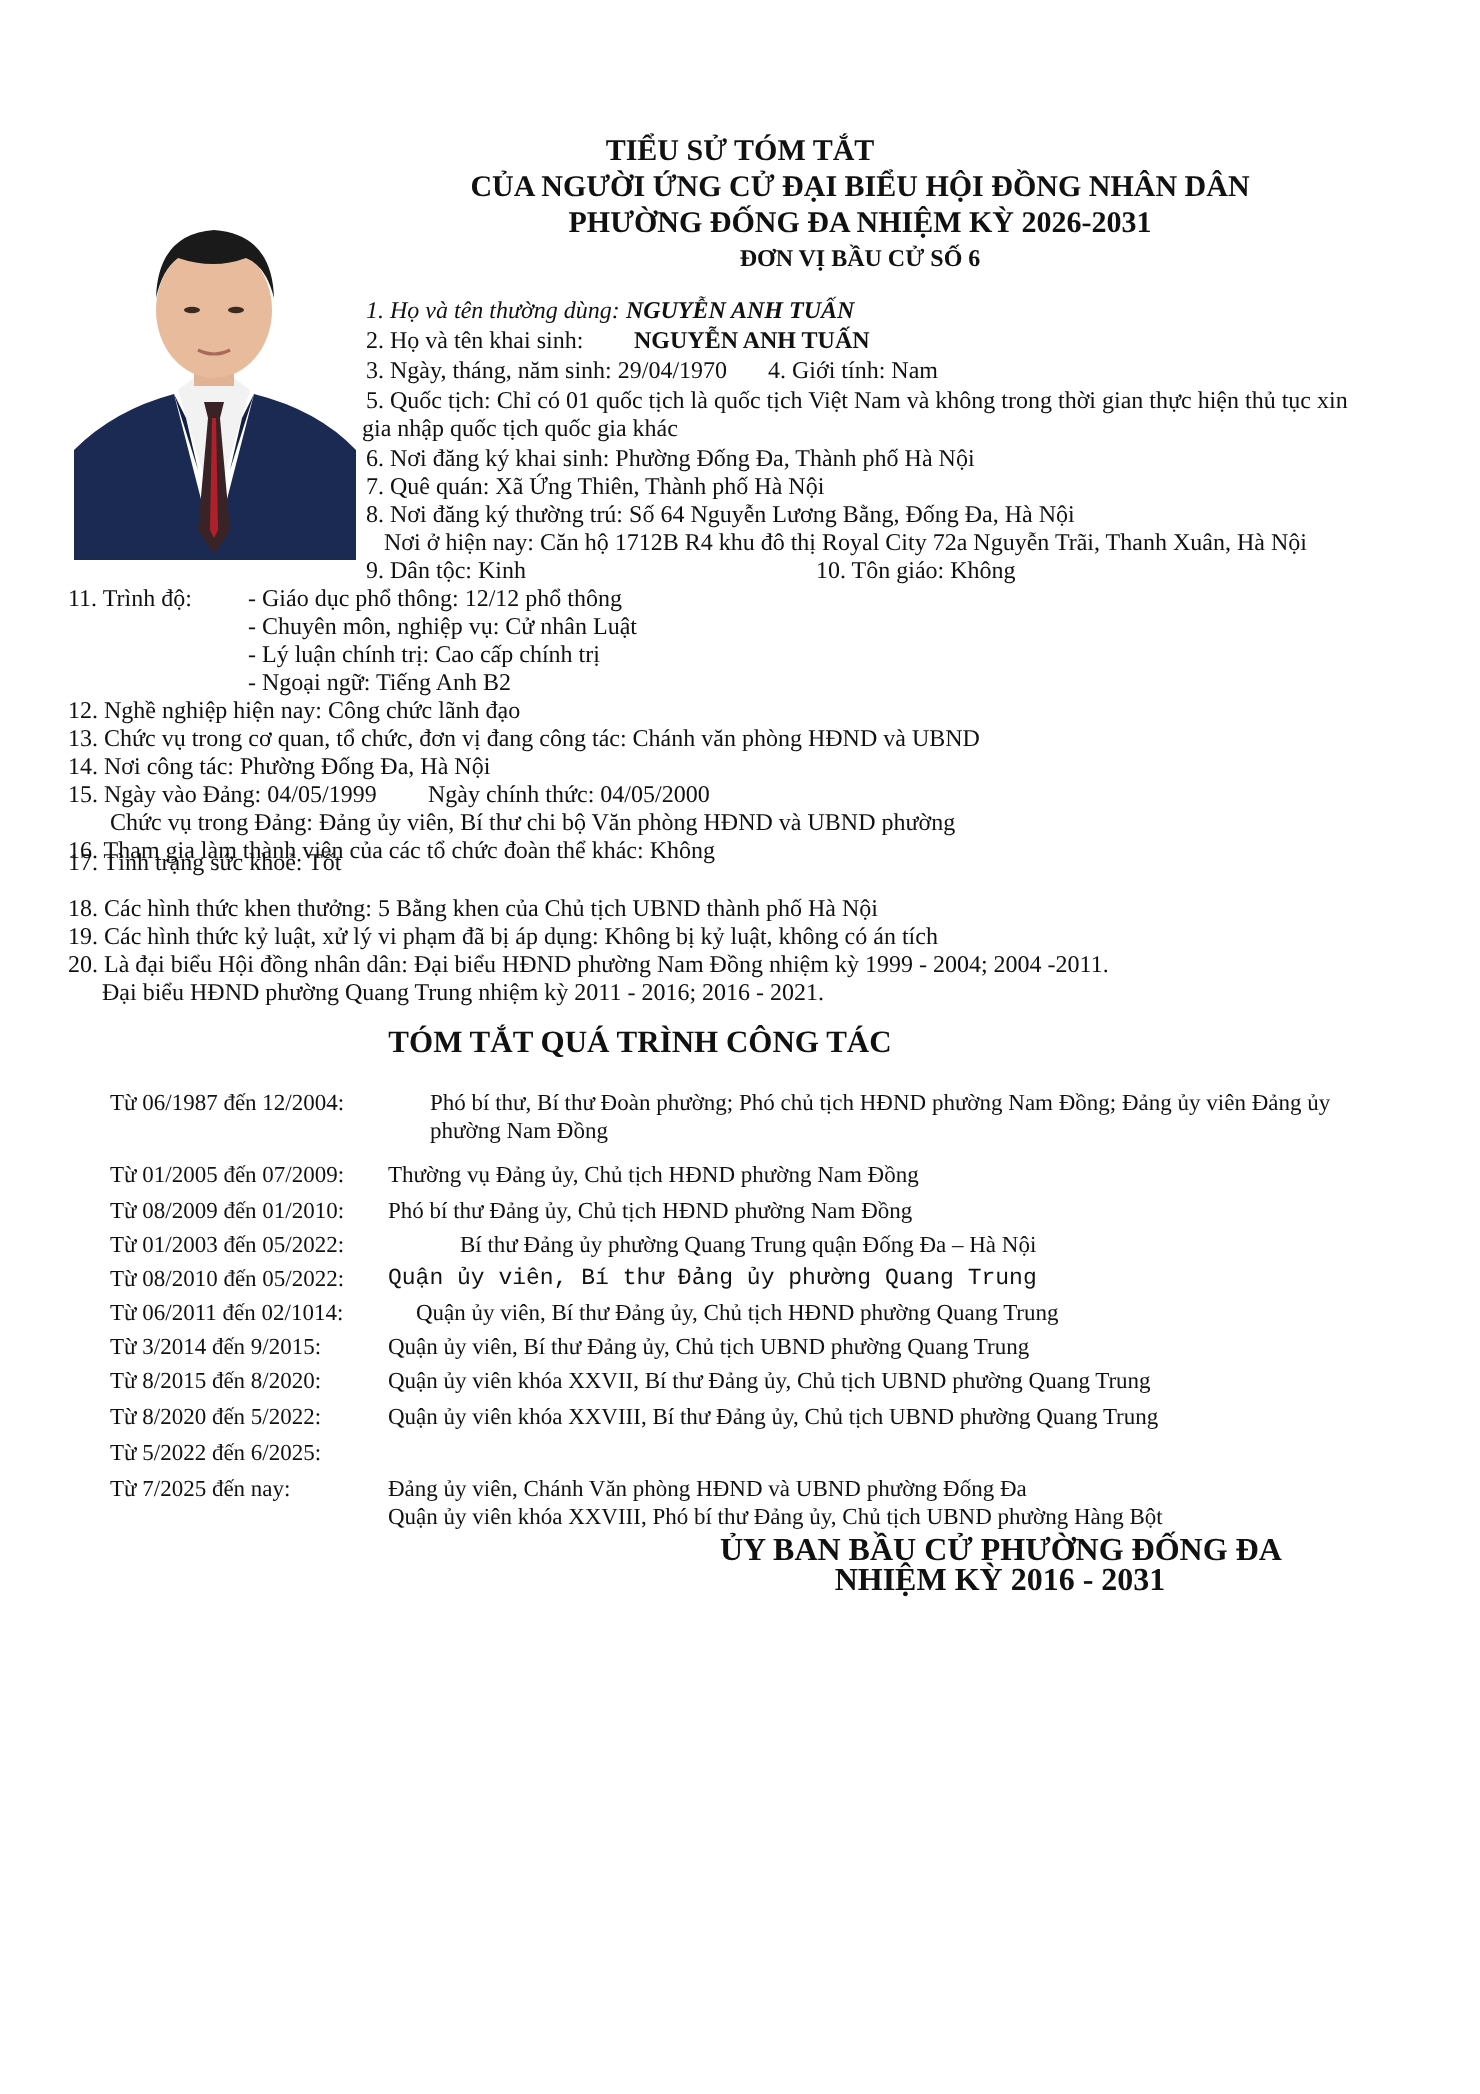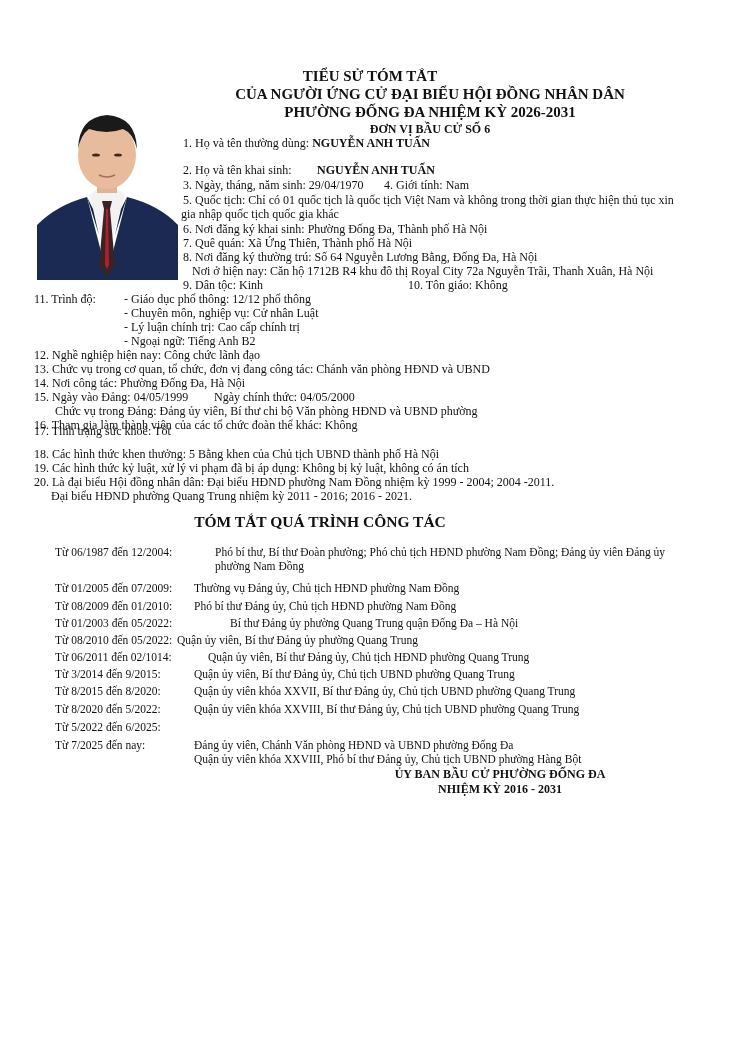--- a/index.html
+++ b/index.html
@@ -17,21 +17,21 @@
     .photo {
       position: absolute; left: 37px; top: 105px; width: 141px; height: 175px;
       background: #ffffff; overflow: hidden;
     }
     .line { font-size: 12px; line-height: 15px; }
     .b { font-weight: bold; }
     .sec-title { top: 513px; left: 0; width: 640px; text-align: center; font-weight: bold; font-size: 15.5px; }
     .row { position: absolute; font-size: 11.5px; line-height: 14px; white-space: nowrap; }
     .row .d { position: absolute; left: 0; }
     .row .v { position: absolute; left: 163px; }
-    .footer { font-weight: bold; font-size: 12px; text-align: center; width: 280px; left: 360px; }
+    .footer { font-weight: bold; font-size: 16px; text-align: center; width: 280px; left: 360px; }
   </style>
 </head>
 <body>
 
 <div class="abs title t1">TIỂU SỬ TÓM TẮT</div>
 <div class="abs title t2">CỦA NGƯỜI ỨNG CỬ ĐẠI BIỂU HỘI ĐỒNG NHÂN DÂN</div>
 <div class="abs title t3">PHƯỜNG ĐỐNG ĐA NHIỆM KỲ 2026-2031</div>
 <div class="abs title t4">ĐƠN VỊ BẦU CỬ SỐ 6</div>
 
 <div class="photo">
@@ -53,21 +53,21 @@
     <ellipse cx="70" cy="50" rx="29" ry="34" fill="#e8bb9c"></ellipse>
 
     <path d="M41 44 Q42 12 70 10 Q99 12 100 44 Q96 28 86 24 Q70 30 52 24 Q44 30 41 44 Z" fill="#1a1a1a"></path>
 
     <ellipse cx="59" cy="50" rx="4" ry="1.6" fill="#3a2a20"></ellipse>
     <ellipse cx="81" cy="50" rx="4" ry="1.6" fill="#3a2a20"></ellipse>
     <path d="M62 70 Q70 74 78 70" stroke="#a86a5a" stroke-width="1.6" fill="none"></path>
   </svg>
 </div>
 
-<div class="abs line" style="left:183px; top:136px;">
+<div class="abs line" style="left:183px; top:148px;font-style:italic;">
   <span>1. Họ và tên thường dùng: </span><span class="b">NGUYỄN ANH TUẤN</span>
 </div>
 <div class="abs line" style="left:183px; top:163px;">
   <span>2. Họ và tên khai sinh:</span>
 </div>
 <div class="abs line b" style="left:317px; top:163px;">NGUYỄN ANH TUẤN</div>
 <div class="abs line" style="left:183px; top:178px;">3. Ngày, tháng, năm sinh: 29/04/1970</div>
 <div class="abs line" style="left:384px; top:178px;">4. Giới tính: Nam</div>
 <div class="abs line" style="left:183px; top:193px;">5. Quốc tịch: Chỉ có 01 quốc tịch là quốc tịch Việt Nam và không trong thời gian thực hiện thủ tục xin</div>
 <div class="abs line" style="left:181px; top:207px;">gia nhập quốc tịch quốc gia khác</div>
@@ -111,21 +111,21 @@
 <div class="row" style="left:55px; top:599px;">
   <span class="d">Từ 08/2009 đến 01/2010:</span>
   <span class="v" style="left:139px;">Phó bí thư Đảng ủy, Chủ tịch HĐND phường Nam Đồng</span>
 </div>
 <div class="row" style="left:55px; top:616px;">
   <span class="d">Từ 01/2003 đến 05/2022:</span>
   <span class="v" style="left:139px;margin-left:36px;">Bí thư Đảng ủy phường Quang Trung quận Đống Đa – Hà Nội</span>
 </div>
 <div class="row" style="left:55px; top:633px;">
   <span class="d">Từ 08/2010 đến 05/2022:</span>
-  <span class="v" style="left:122px;">Quận ủy viên, Bí thư Đảng ủy phường Quang Trung</span>
+  <span class="v" style="left:139px;font-family:Liberation Mono, monospace;">Quận ủy viên, Bí thư Đảng ủy phường Quang Trung</span>
 </div>
 <div class="row" style="left:55px; top:650px;">
   <span class="d">Từ 06/2011 đến 02/1014:</span>
   <span class="v" style="left:139px;margin-left:14px;">Quận ủy viên, Bí thư Đảng ủy, Chủ tịch HĐND phường Quang Trung</span>
 </div>
 <div class="row" style="left:55px; top:667px;">
   <span class="d">Từ 3/2014 đến 9/2015:</span>
   <span class="v" style="left:139px;">Quận ủy viên, Bí thư Đảng ủy, Chủ tịch UBND phường Quang Trung</span>
 </div>
 <div class="row" style="left:55px; top:684px;">

